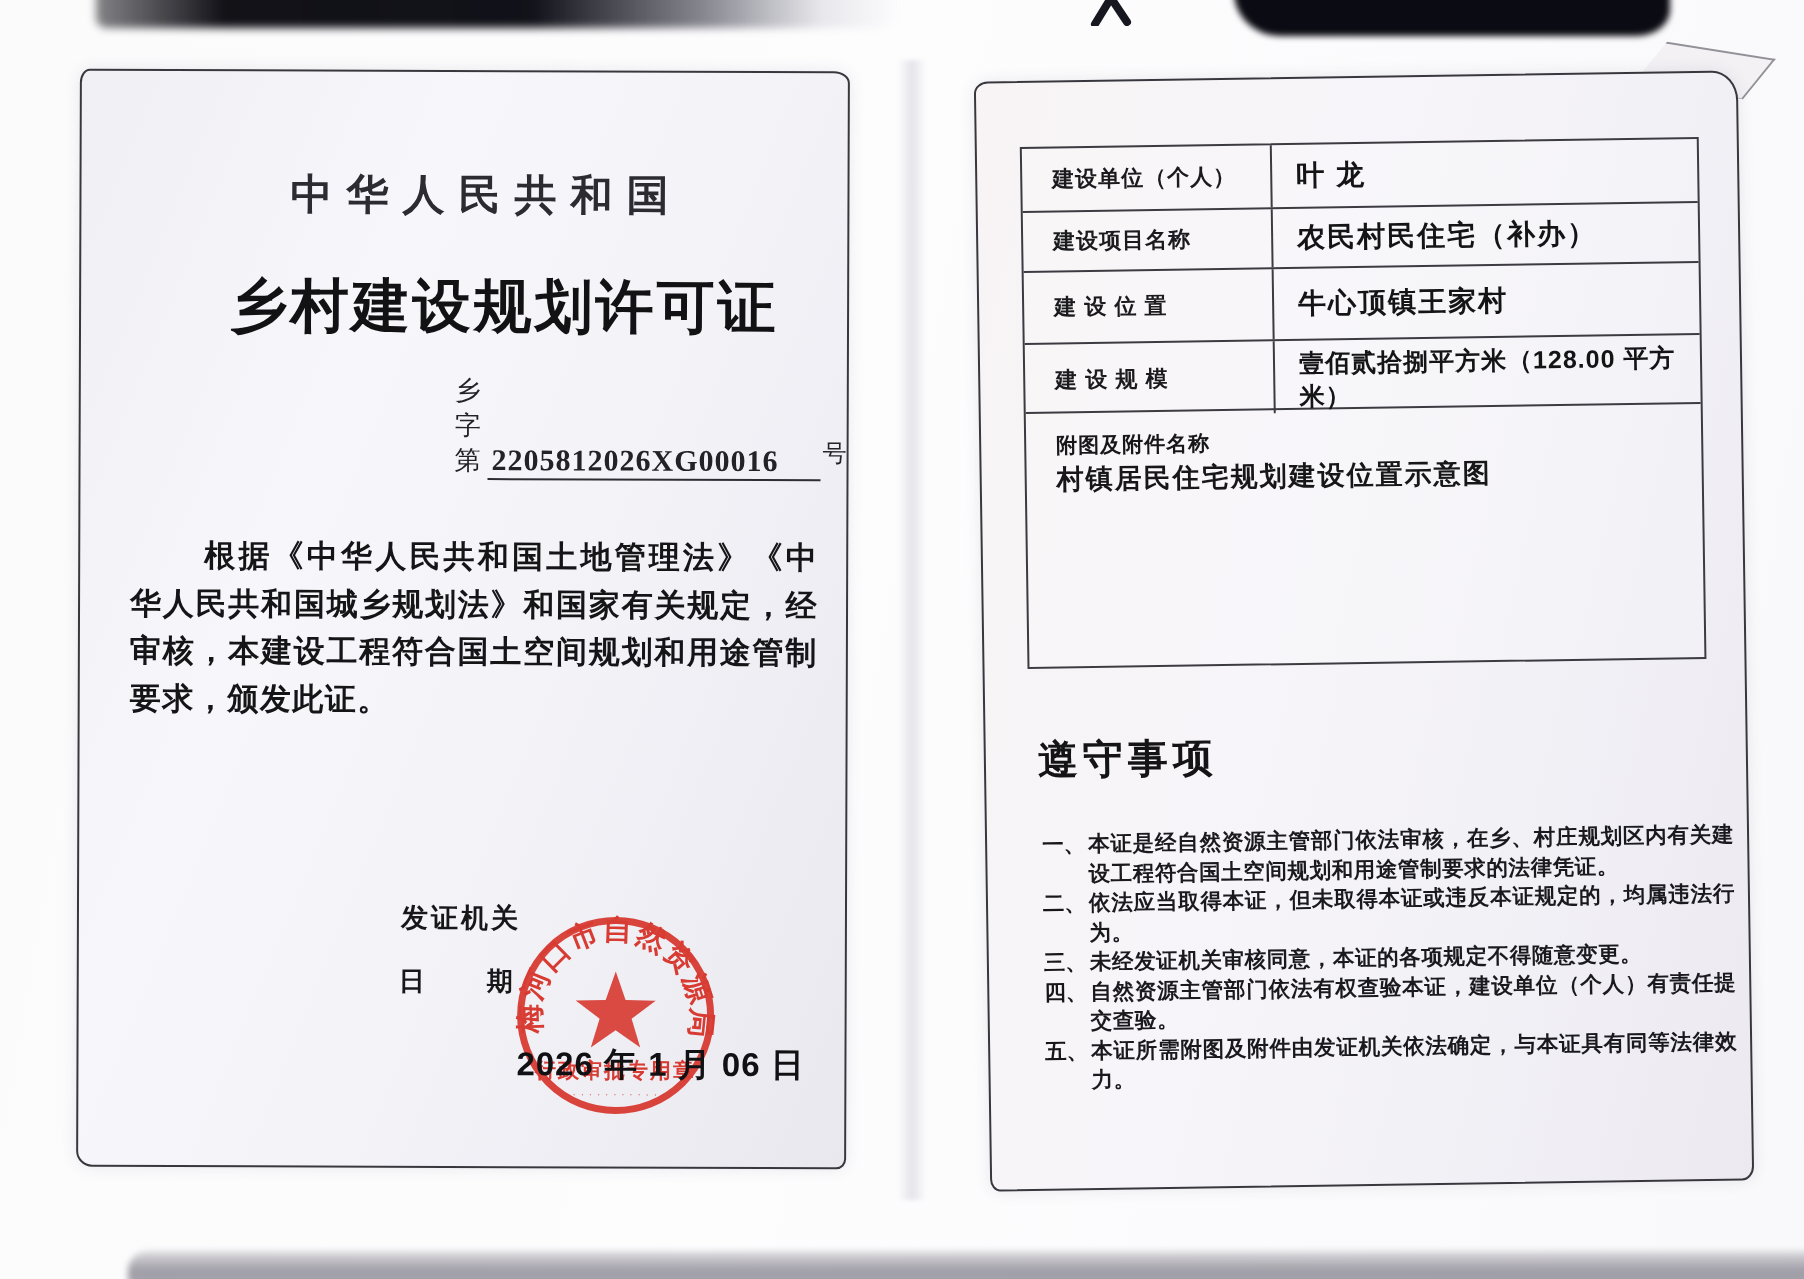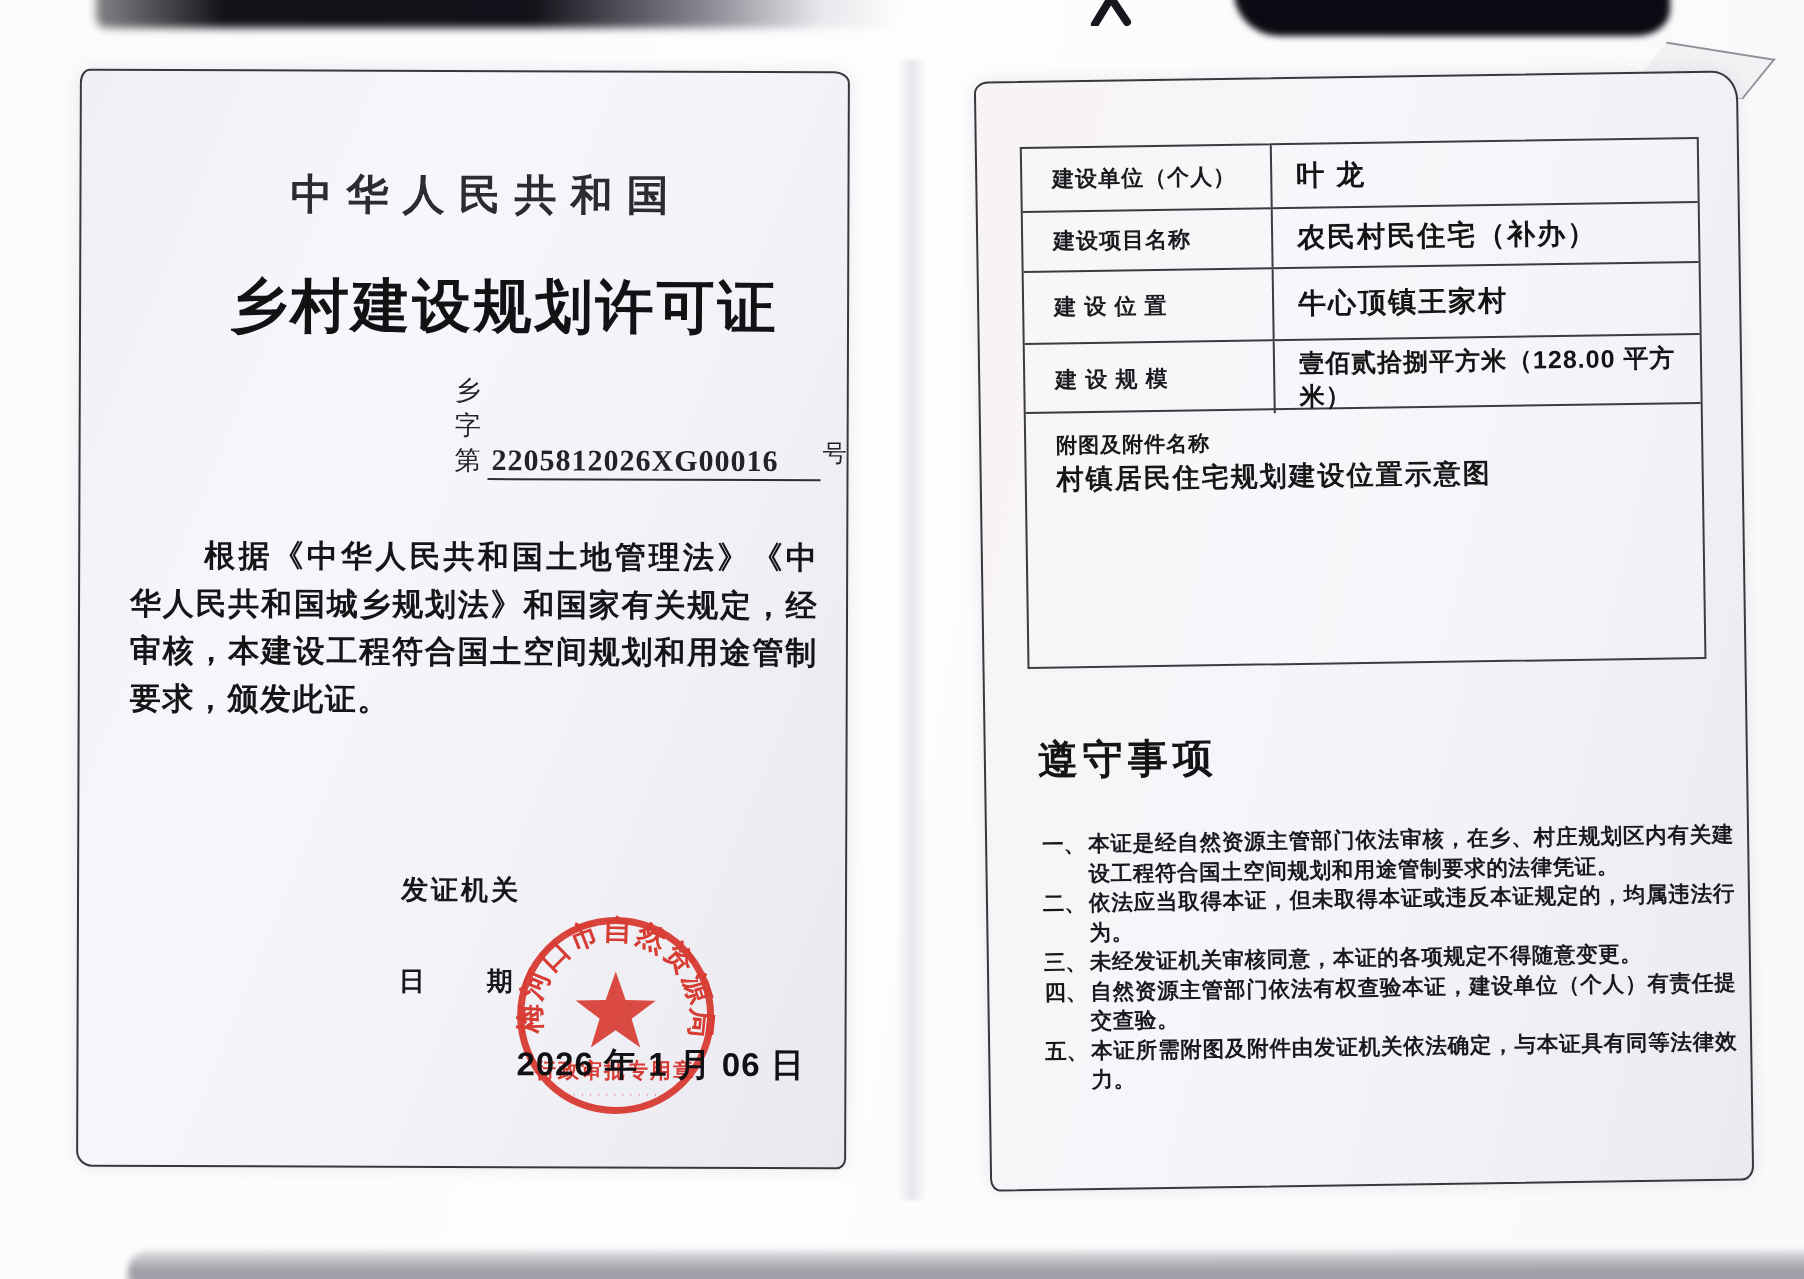--- a/index.html
+++ b/index.html
@@ -38,21 +38,21 @@
   .permit-title{position:absolute;left:0;right:0;top:196px;text-align:center;transform:translateX(40px);
     font-weight:bold;font-size:58px;letter-spacing:3px;color:#121215;}
   .serial-row{position:absolute;left:374px;top:301px;display:flex;align-items:flex-end;
     font-family:"Liberation Serif",serif;color:#232327;}
   .serial-prefix{font-size:26px;letter-spacing:2px;padding-bottom:2px;}
   .serial-line{font-size:30px;font-weight:bold;letter-spacing:1px;border-bottom:2px solid #2e2d33;
     padding:0 42px 1px 4px;}
   .serial-suffix{font-size:24px;transform:translateY(-12px);margin-left:2px;}
   .body-par{position:absolute;left:50px;top:461px;width:688px;font-size:31px;font-weight:bold;
     line-height:47.5px;letter-spacing:1.5px;text-indent:74px;text-align:justify;color:#151518;}
-  .issuer-label{position:absolute;left:322px;top:800px;font-size:27px;font-weight:bold;letter-spacing:3px;}
+  .issuer-label{position:absolute;left:322px;top:828px;font-size:27px;font-weight:bold;letter-spacing:3px;}
   .date-label-row{position:absolute;left:320px;top:892px;width:114px;display:flex;justify-content:space-between;
     font-size:26px;font-weight:bold;}
   .seal{position:absolute;left:427px;top:833px;width:220px;height:220px;z-index:2;opacity:.9;}
   .issue-date{position:absolute;left:438px;top:970px;z-index:3;font-size:33px;font-weight:bold;
     letter-spacing:1px;color:#111114;}
 
   
   .info-table{position:absolute;left:43px;top:64px;width:675px;border:2px solid #3c3b41;background:rgba(255,255,255,.18);}
   .trow{display:grid;grid-template-columns:250px 1fr;border-bottom:2px solid #3c3b41;}
   .r1{height:62px}.r2{height:58px}.r3{height:70px}.r4{height:67px}

